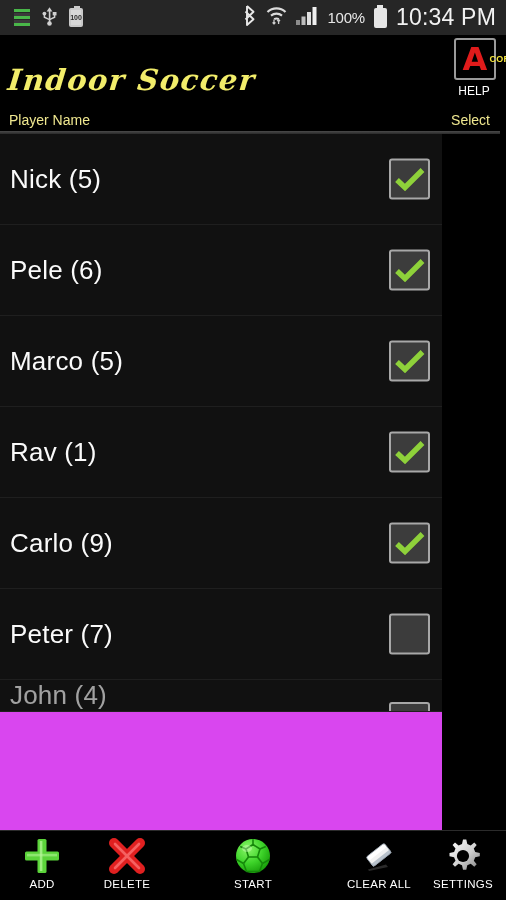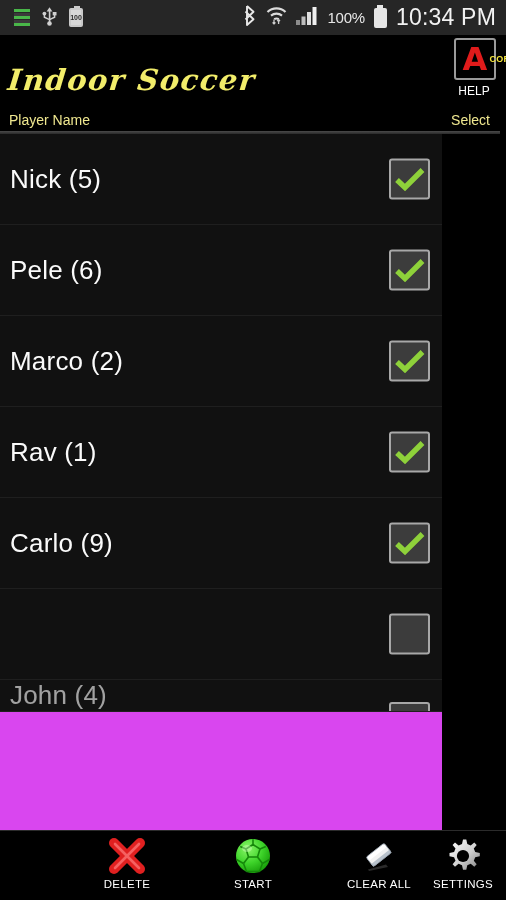--- a/index.html
+++ b/index.html
@@ -218,21 +218,21 @@
       </div>
       <div class="row">
         <span class="row-name">Pele (6)</span>
         <span class="cb">
           <svg width="30" height="24" viewBox="0 0 30 24">
             <path d="M2 12.5 L10 20 L27.5 2.5" stroke="#8ed13a" stroke-width="5.4" fill="none" stroke-linecap="butt" stroke-linejoin="miter"></path>
           </svg>
         </span>
       </div>
       <div class="row">
-        <span class="row-name">Marco (2)</span>
+        <span class="row-name">Marco (5)</span>
         <span class="cb">
           <svg width="30" height="24" viewBox="0 0 30 24">
             <path d="M2 12.5 L10 20 L27.5 2.5" stroke="#8ed13a" stroke-width="5.4" fill="none" stroke-linecap="butt" stroke-linejoin="miter"></path>
           </svg>
         </span>
       </div>
       <div class="row">
         <span class="row-name">Rav (1)</span>
         <span class="cb">
           <svg width="30" height="24" viewBox="0 0 30 24">
@@ -242,29 +242,41 @@
       </div>
       <div class="row">
         <span class="row-name">Carlo (9)</span>
         <span class="cb">
           <svg width="30" height="24" viewBox="0 0 30 24">
             <path d="M2 12.5 L10 20 L27.5 2.5" stroke="#8ed13a" stroke-width="5.4" fill="none" stroke-linecap="butt" stroke-linejoin="miter"></path>
           </svg>
         </span>
       </div>
       <div class="row">
+        <span class="row-name">Peter (7)</span>
         <span class="cb"></span>
       </div>
       <div class="row clipped">
         <span class="row-name">John (4)</span>
         <span class="cb"></span>
       </div>
     </div>
 
   <div class="toolbar" id="toolbar">
+      <div class="tb-item" style="left: 5px;">
+        <span class="tb-ico">
+          <svg width="40" height="40" viewBox="0 0 40 40">
+            <rect x="15.5" y="3" width="9" height="34" rx="1.5" fill="#5bd33a"></rect>
+            <rect x="3" y="15.5" width="34" height="9" rx="1.5" fill="#5bd33a"></rect>
+            <rect x="17.8" y="5" width="2.6" height="30" fill="#b6f59a" opacity=".75"></rect>
+            <rect x="5" y="17.8" width="30" height="2.6" fill="#b6f59a" opacity=".55"></rect>
+          </svg>
+        </span>
+        <span class="tb-label">ADD</span>
+      </div>
       <div class="tb-item" style="left: 90px;">
         <span class="tb-ico">
           <svg width="40" height="40" viewBox="0 0 40 40">
             <g stroke="#e02020" stroke-width="10" stroke-linecap="round">
               <line x1="7" y1="7" x2="33" y2="33"></line>
               <line x1="33" y1="7" x2="7" y2="33"></line>
             </g>
             <g stroke="#ff7d7d" stroke-width="2.6" stroke-linecap="round" opacity=".7">
               <line x1="8" y1="8" x2="32" y2="32"></line>
               <line x1="32" y1="8" x2="8" y2="32"></line>

